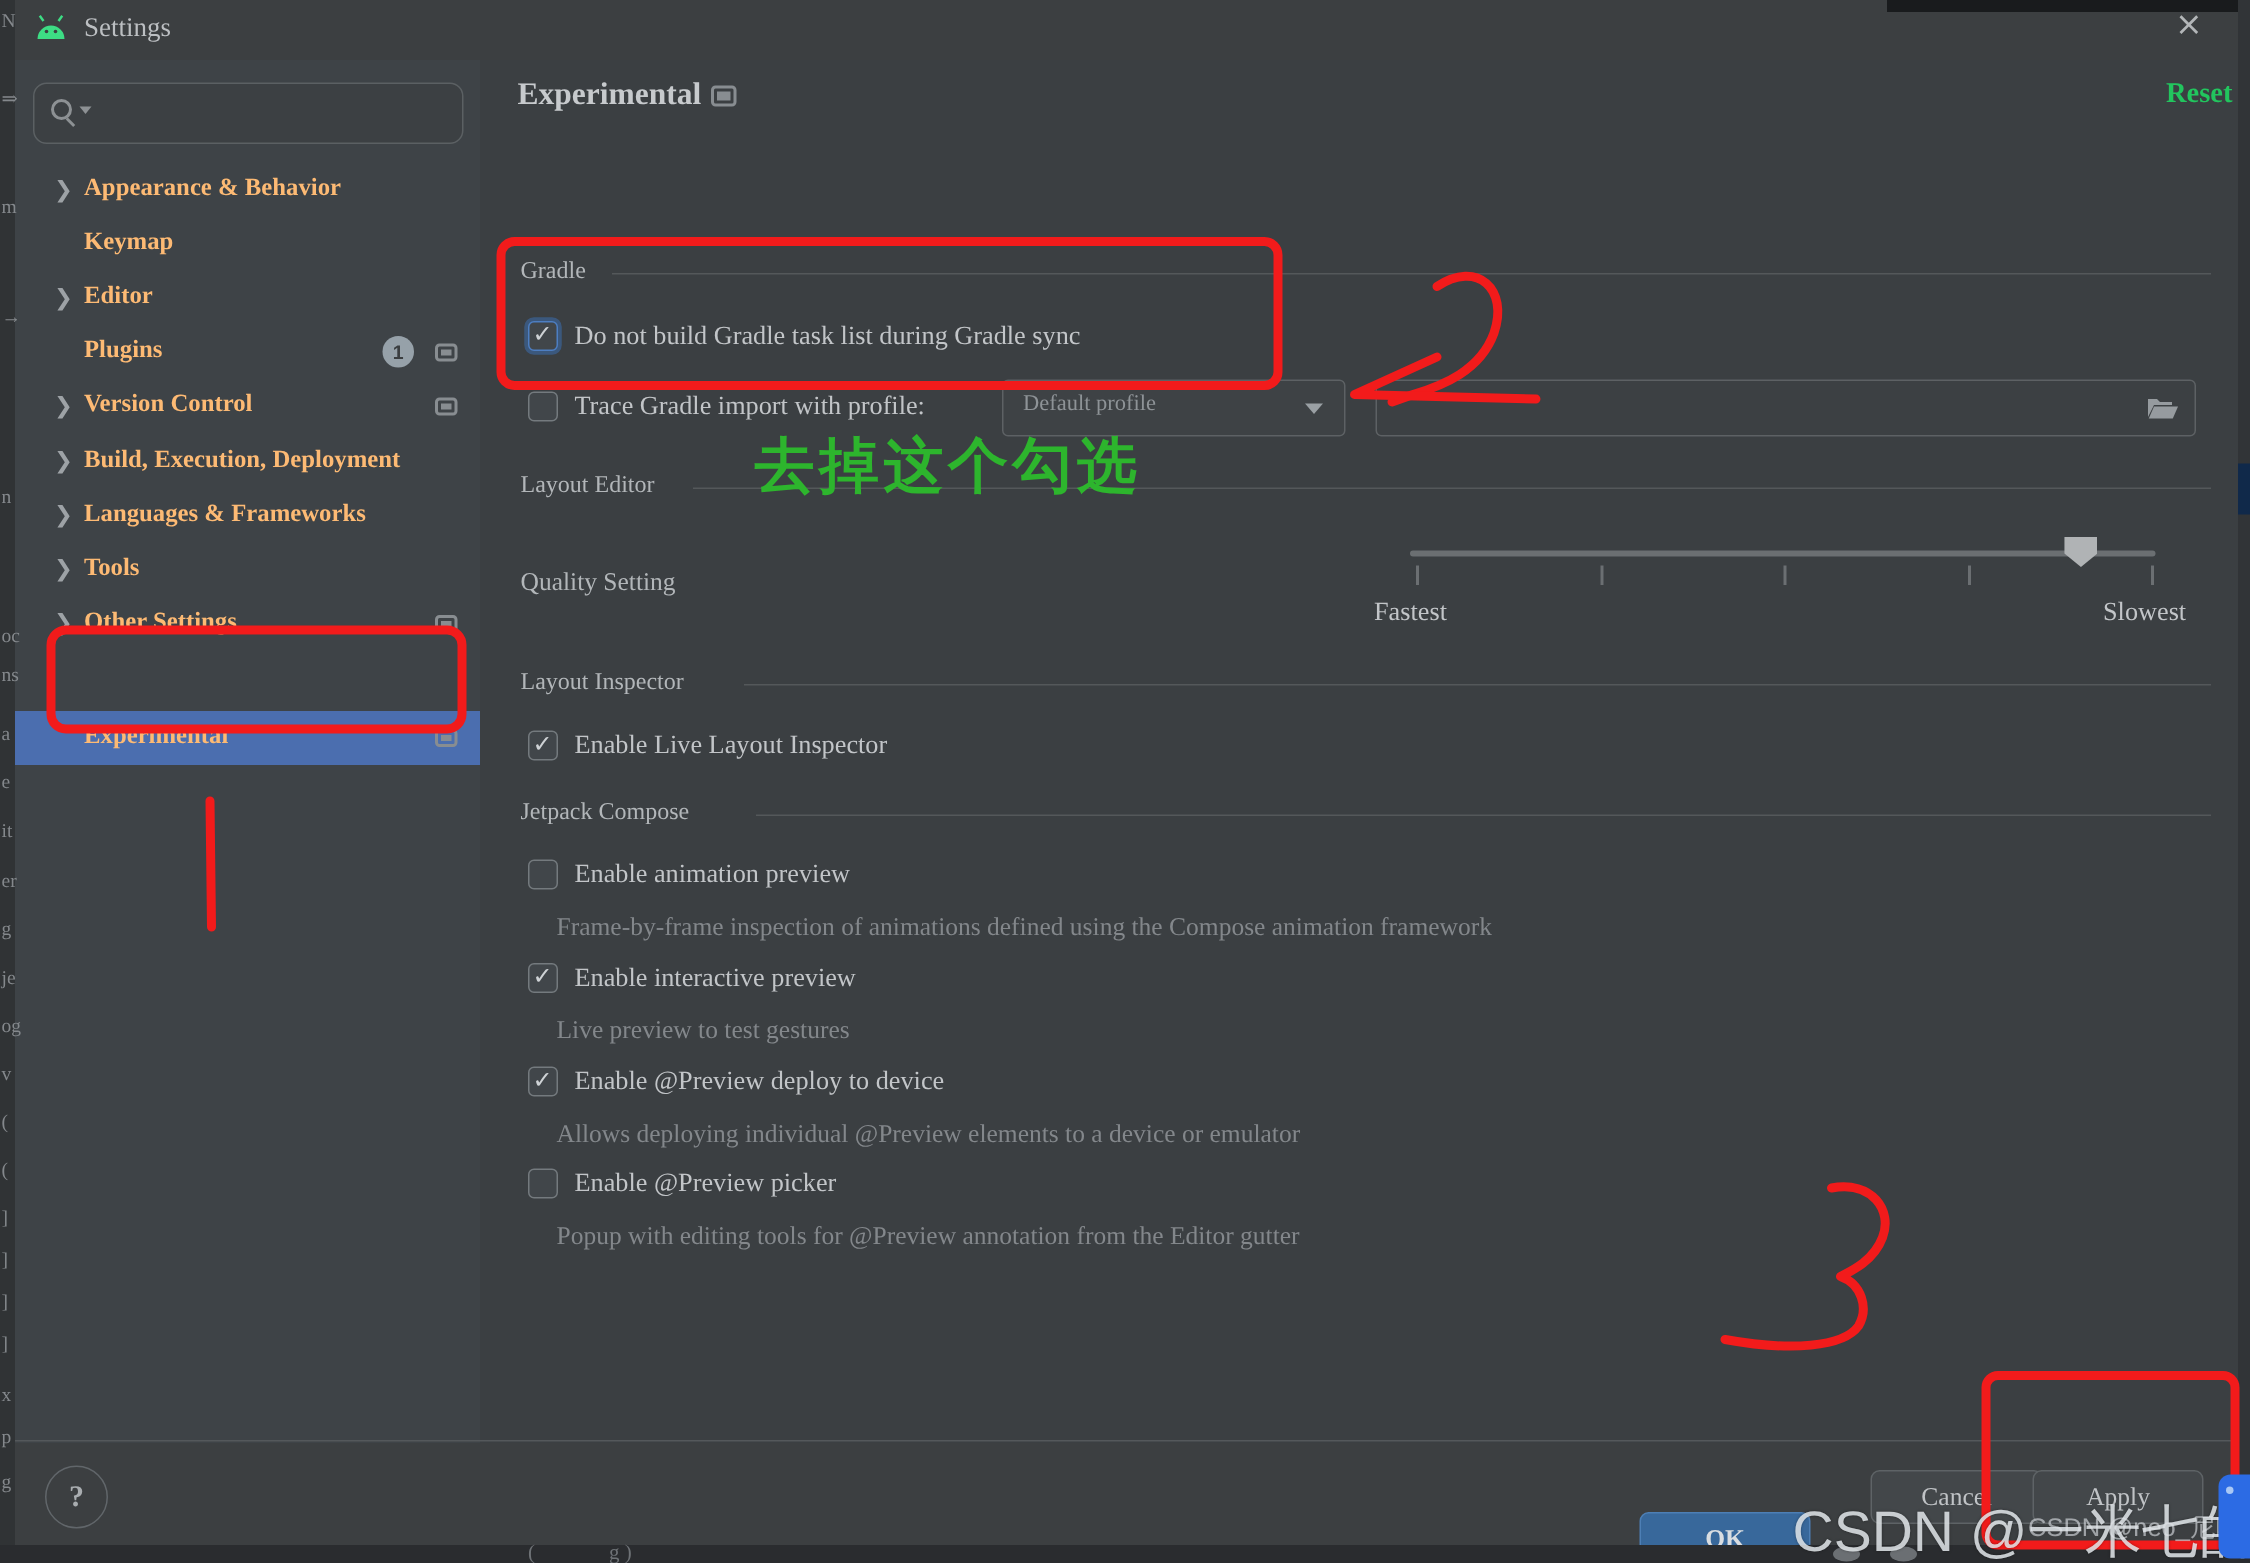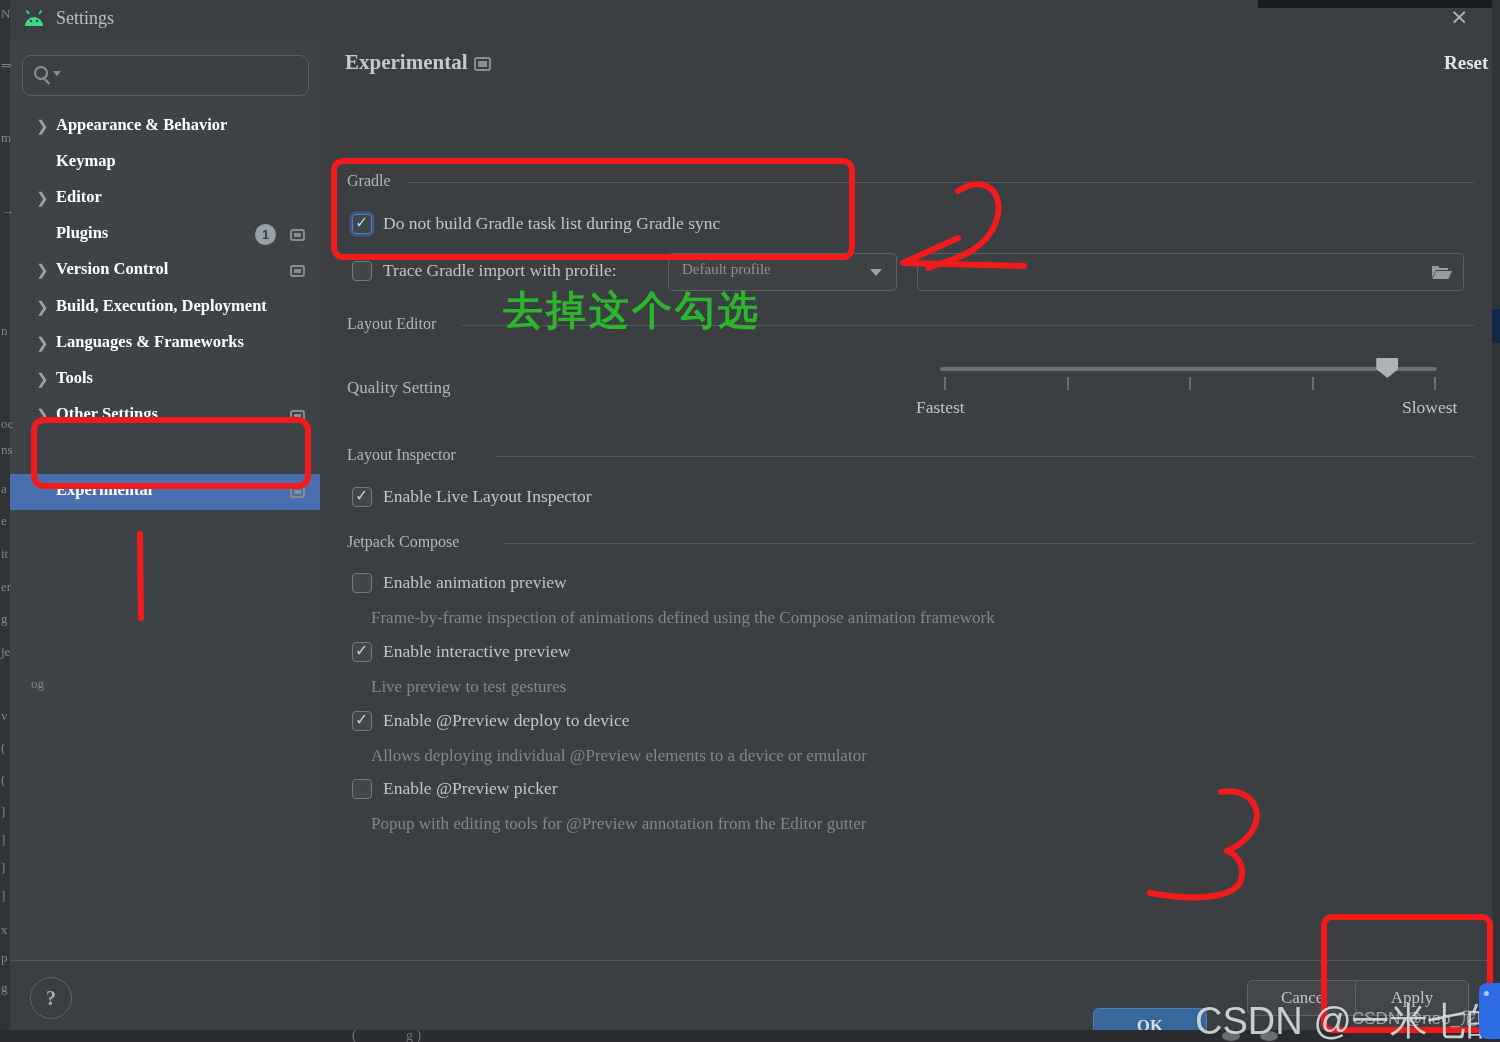--- a/index.html
+++ b/index.html
@@ -20,30 +20,30 @@
   #close-x{left:1450px;top:4px;font-size:22px;color:#b3b6b8;font-family:"DejaVu Sans",sans-serif;}
   
   #sidebar{left:10px;top:40px;width:310px;height:922px;background:#3e4347;z-index:1;}
   #searchbox{left:22px;top:55px;width:285px;height:39px;border:1px solid #5b6063;border-radius:9px;background:#3c4043;z-index:2;}
   .mag-circle{left:11px;top:10px;width:10px;height:10px;border:2px solid #8d9194;border-radius:50%;}
   .mag-handle{left:23px;top:22px;width:2px;height:7px;background:#8d9194;transform:rotate(-45deg);}
   .mag-caret{left:30px;top:15px;width:0;height:0;border-left:4px solid transparent;border-right:4px solid transparent;border-top:5px solid #8d9194;}
   #sel-band{left:0;top:474px;width:320px;height:36px;background:#4b6eaf;z-index:2;}
   .side-row{position:absolute;left:10px;width:310px;height:36px;z-index:3;}
   .side-row .chev{position:absolute;left:26px;top:8px;color:#9da2a6;font-size:15px;font-family:"DejaVu Sans",sans-serif;}
-  .side-row .lbl{position:absolute;left:46px;top:6px;font-weight:bold;font-size:16.5px;color:#ffffff;white-space:nowrap;}
+  .side-row .lbl{position:absolute;left:46px;top:6px;font-weight:bold;font-size:16.5px;color:#fdba74;white-space:nowrap;}
   .badge{position:absolute;left:245px;top:7px;width:21px;height:21px;border-radius:50%;background:#96a1a9;
          color:#3b3e40;font:bold 13px "Liberation Sans",sans-serif;text-align:center;line-height:21px;}
   .mon-icon{position:absolute;width:15px;height:12px;border:2px solid #888d91;border-radius:3px;box-sizing:border-box;}
   .mon-icon::after{content:"";position:absolute;left:2px;top:2px;right:2px;bottom:2px;background:#888d91;}
   
   #main{left:320px;top:40px;width:1172px;height:922px;background:#3b3f42;z-index:1;}
   .z2{z-index:2;}
   #page-title{left:345px;top:50px;font-size:21px;font-weight:bold;color:#c7cacd;}
-  #reset-link{left:1444px;top:52px;font-size:19px;font-weight:bold;color:#e5e5e5;}
+  #reset-link{left:1444px;top:52px;font-size:19px;font-weight:bold;color:#22c55e;}
   #note-line{left:347px;top:101px;font-size:17.5px;color:#b8bcbf;white-space:nowrap;}
   .section-lbl{position:absolute;font-size:16px;color:#b2b6b9;z-index:2;white-space:nowrap;}
   .divider{position:absolute;height:1px;background:#54585a;z-index:2;}
   .cb{position:absolute;width:20px;height:20px;border:1.5px solid #747a7e;border-radius:4px;background:#41464a;box-sizing:border-box;z-index:2;}
   .cb.on::after{content:"✓";position:absolute;left:2px;top:-2px;font:bold 16px "DejaVu Sans",sans-serif;color:#ced2d5;}
   .cb.focus{border-color:#4d7ec2;box-shadow:0 0 0 2.5px rgba(60,110,175,.55);}
   .cb-label{position:absolute;font-size:17.5px;color:#c2c5c8;z-index:2;white-space:nowrap;}
   .cb-desc{position:absolute;font-size:17px;color:#83878b;z-index:2;white-space:nowrap;}
   #profile-combo{left:668px;top:253px;width:227px;height:36px;border:1px solid #5d6164;border-radius:4px;background:#3e4245;z-index:2;}
   #profile-combo .val{position:absolute;left:13px;top:7px;font-size:15px;color:#8e9397;}
@@ -230,21 +230,21 @@
       <span style="top: 203px;">→</span>
       <span style="top: 323px;">n</span>
       <span style="top: 416px;">oc</span>
       <span style="top: 442px;">ns</span>
       <span style="top: 481px;">a</span>
       <span style="top: 513px;">e</span>
       <span style="top: 546px;">it</span>
       <span style="top: 579px;">er</span>
       <span style="top: 611px;">g</span>
       <span style="top: 644px;">je</span>
-      <span style="top: 676px; padding-left: 30px;">og</span>
+      <span style="top: 676px;">og</span>
       <span style="top: 708px;">v</span>
       <span style="top: 740px;">(</span>
       <span style="top: 772px;">(</span>
       <span style="top: 804px;">]</span>
       <span style="top: 832px;">]</span>
       <span style="top: 860px;">]</span>
       <span style="top: 888px;">]</span>
       <span style="top: 922px;">x</span>
       <span style="top: 950px;">p</span>
       <span style="top: 980px;">g</span>

